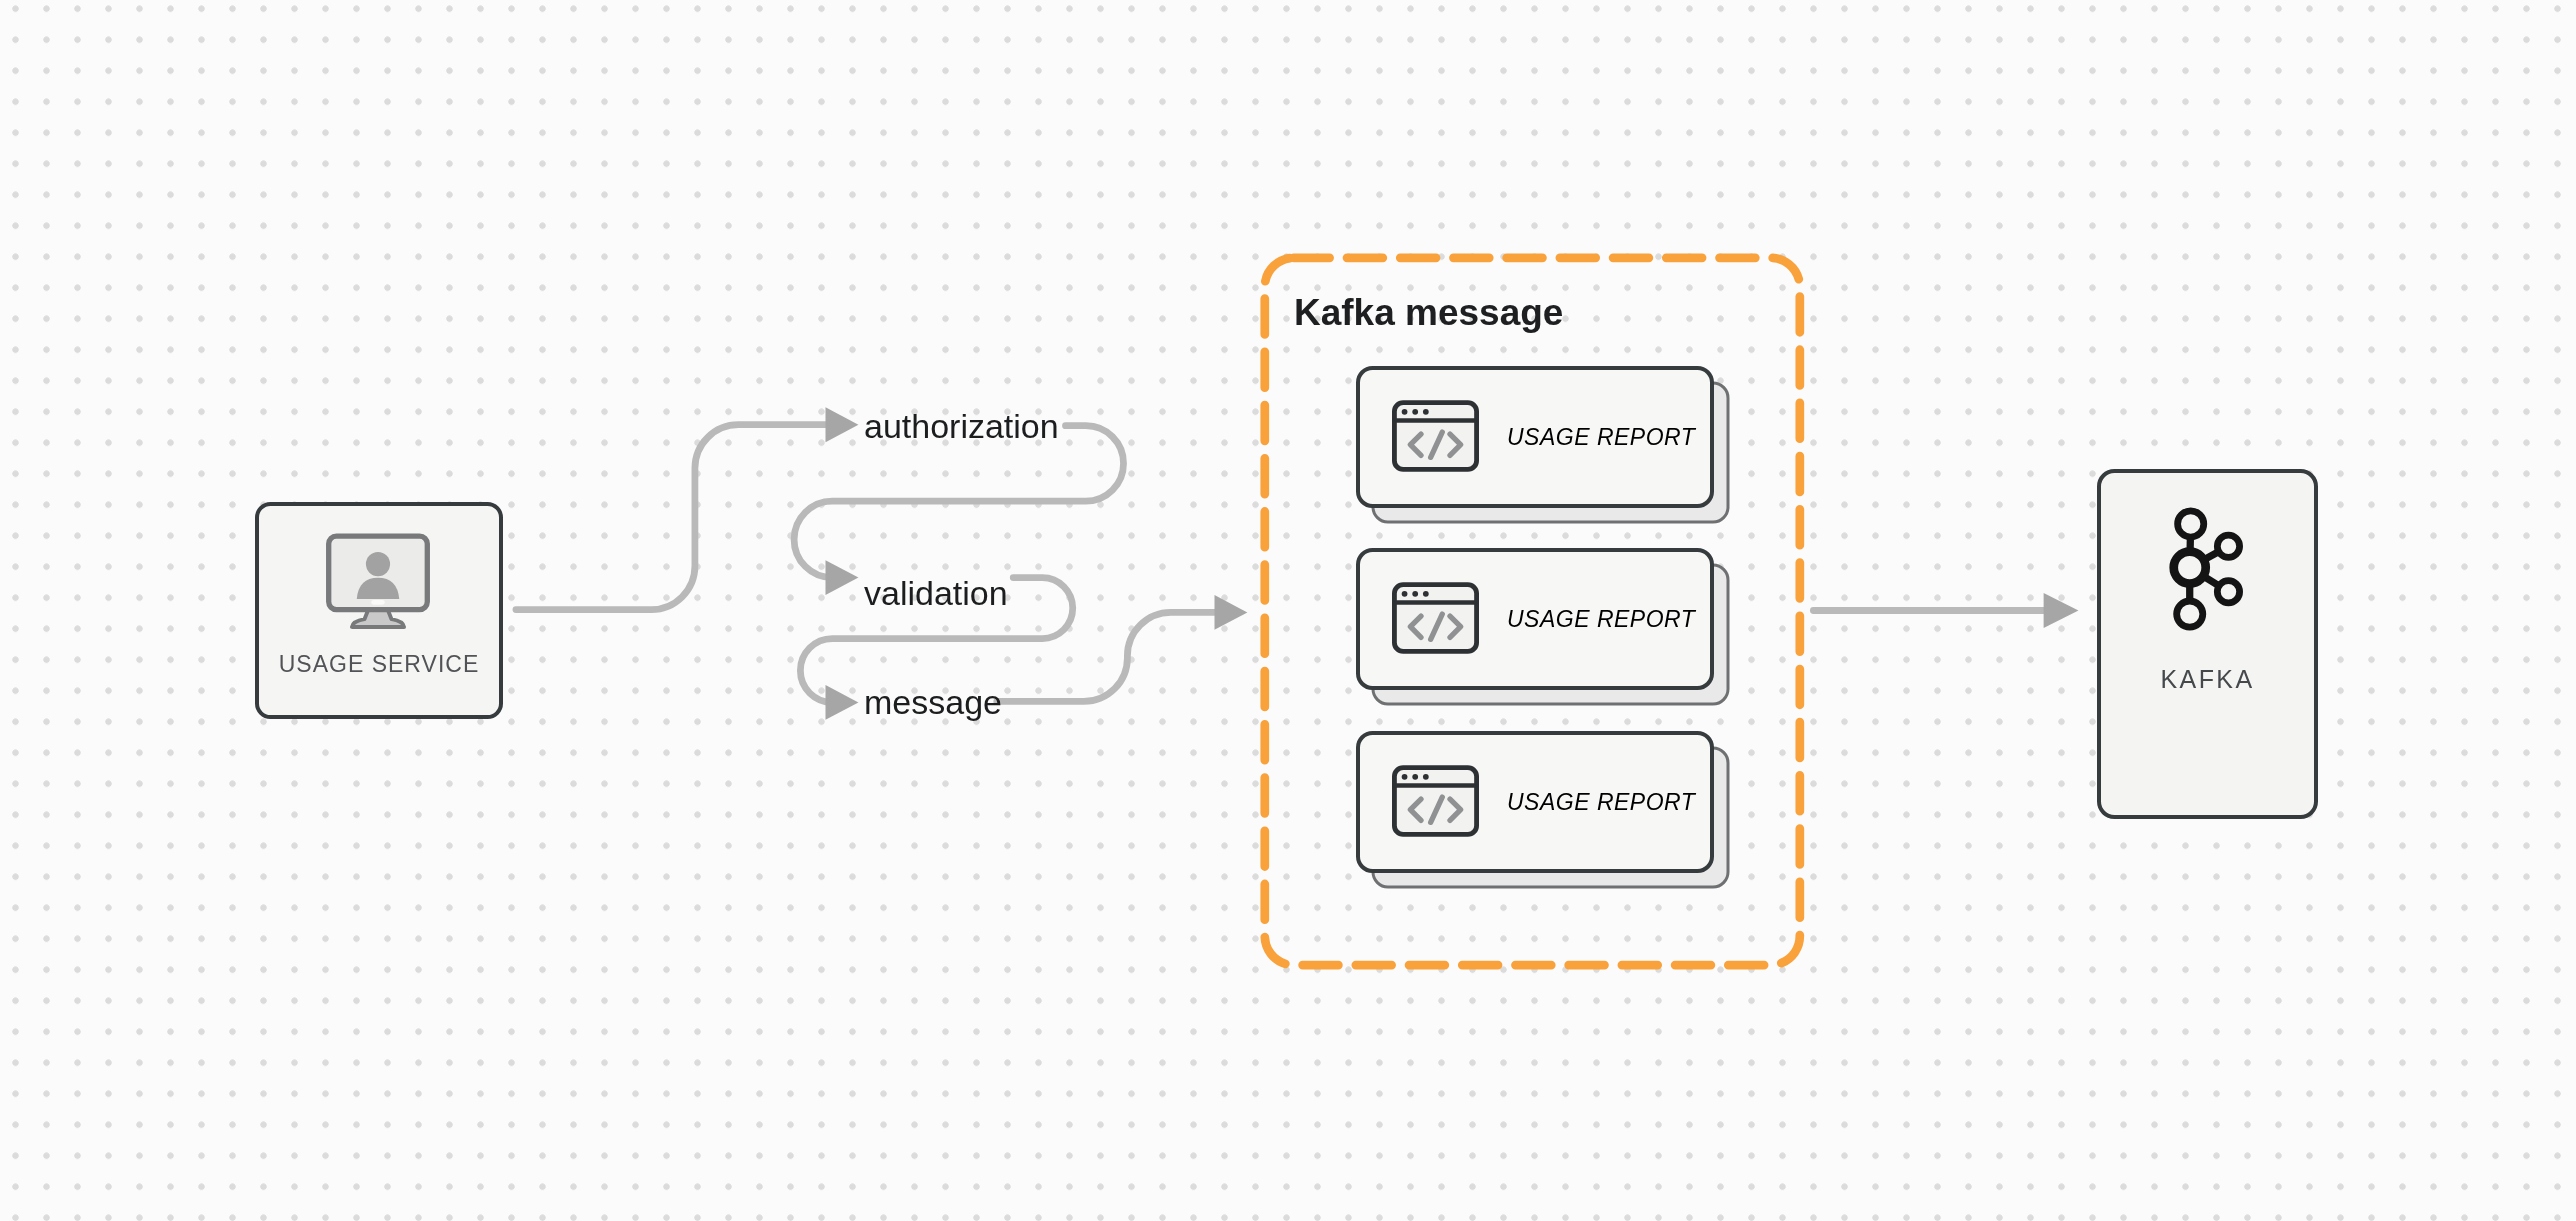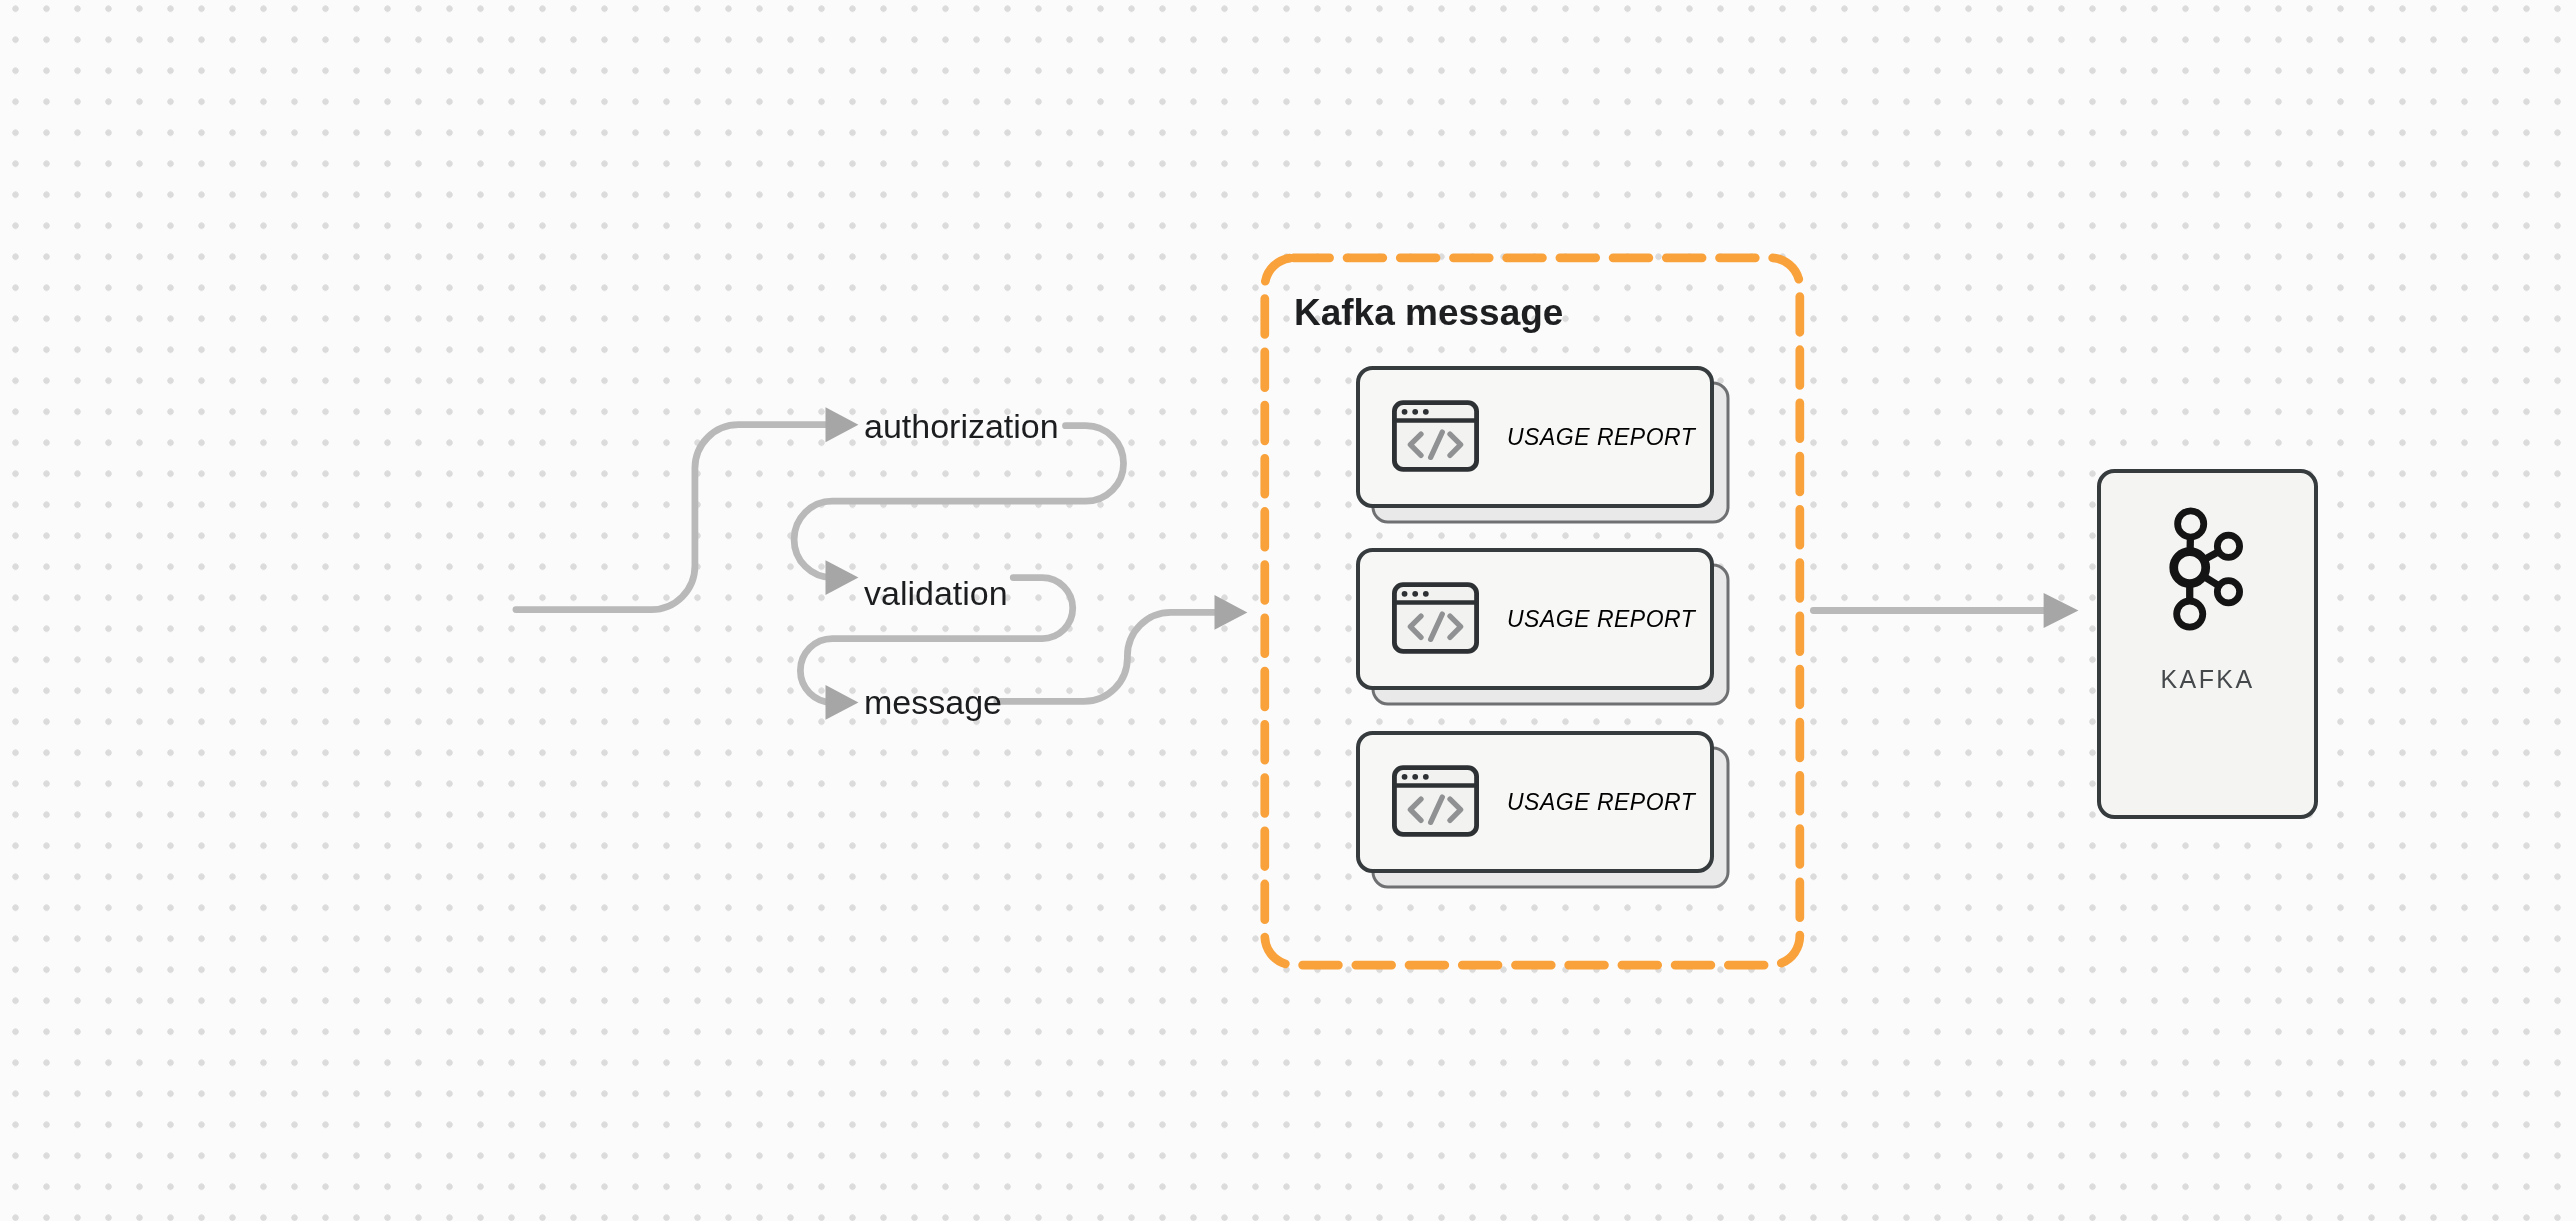--- a/index.html
+++ b/index.html
@@ -108,20 +108,37 @@
       <path class="connector" d="M 1030 725 H 1120 A 45 45 0 0 0 1165 680 V 678 A 45 45 0 0 1 1210 633 H 1255" stroke="#B9B9B9"></path>
       <polygon class="arrowhead" points="1255,615 1289,633 1255,651" fill="#A6A6A6"></polygon>
     </g>
 
     <g>
       <path class="connector" d="M 1874 631 H 2112" stroke="#B9B9B9"></path>
       <polygon class="arrowhead" points="2112,613 2148,631 2112,649" fill="#A6A6A6"></polygon>
     </g>
   </svg>
 
+  <div class="node node-usage">
+    <svg class="node-icon monitor-icon" viewBox="0 0 120 105">
+      <defs>
+        <clipPath id="screenClip">
+            <rect x="12" y="8" width="96" height="70" rx="6"></rect>
+          </clipPath>
+      </defs>
+      <path d="M 50 81 L 46 91 Q 34 93 33 99 L 87 99 Q 86 93 74 91 L 70 81 Z" fill="#C9C9C9" stroke="#77797B" stroke-width="4" stroke-linejoin="round"></path>
+      <rect x="9" y="5" width="102" height="76" rx="8" fill="#EBEBE9" stroke="#77797B" stroke-width="5.5"></rect>
+      <g clip-path="url(#screenClip)">
+        <circle cx="60" cy="34" r="12.5" fill="#A2A2A2"></circle>
+        <path d="M 38 70 Q 40 48 60 48 Q 80 48 82 70 Z" fill="#A2A2A2"></path>
+      </g>
+      <rect x="53" y="71" width="14" height="5" rx="2.5" fill="#FAFAF8"></rect>
+    </svg>
+    <div class="node-label">USAGE SERVICE</div>
+  </div>
 
   <div class="step-label step-authorization">authorization</div>
   <div class="step-label step-validation">validation</div>
   <div class="step-label step-batching">message</div>
 
   <div class="group-title">Kafka message</div>
 
   <div class="card-wrap c1">
     <div class="card-shadow"></div>
     <div class="card">

